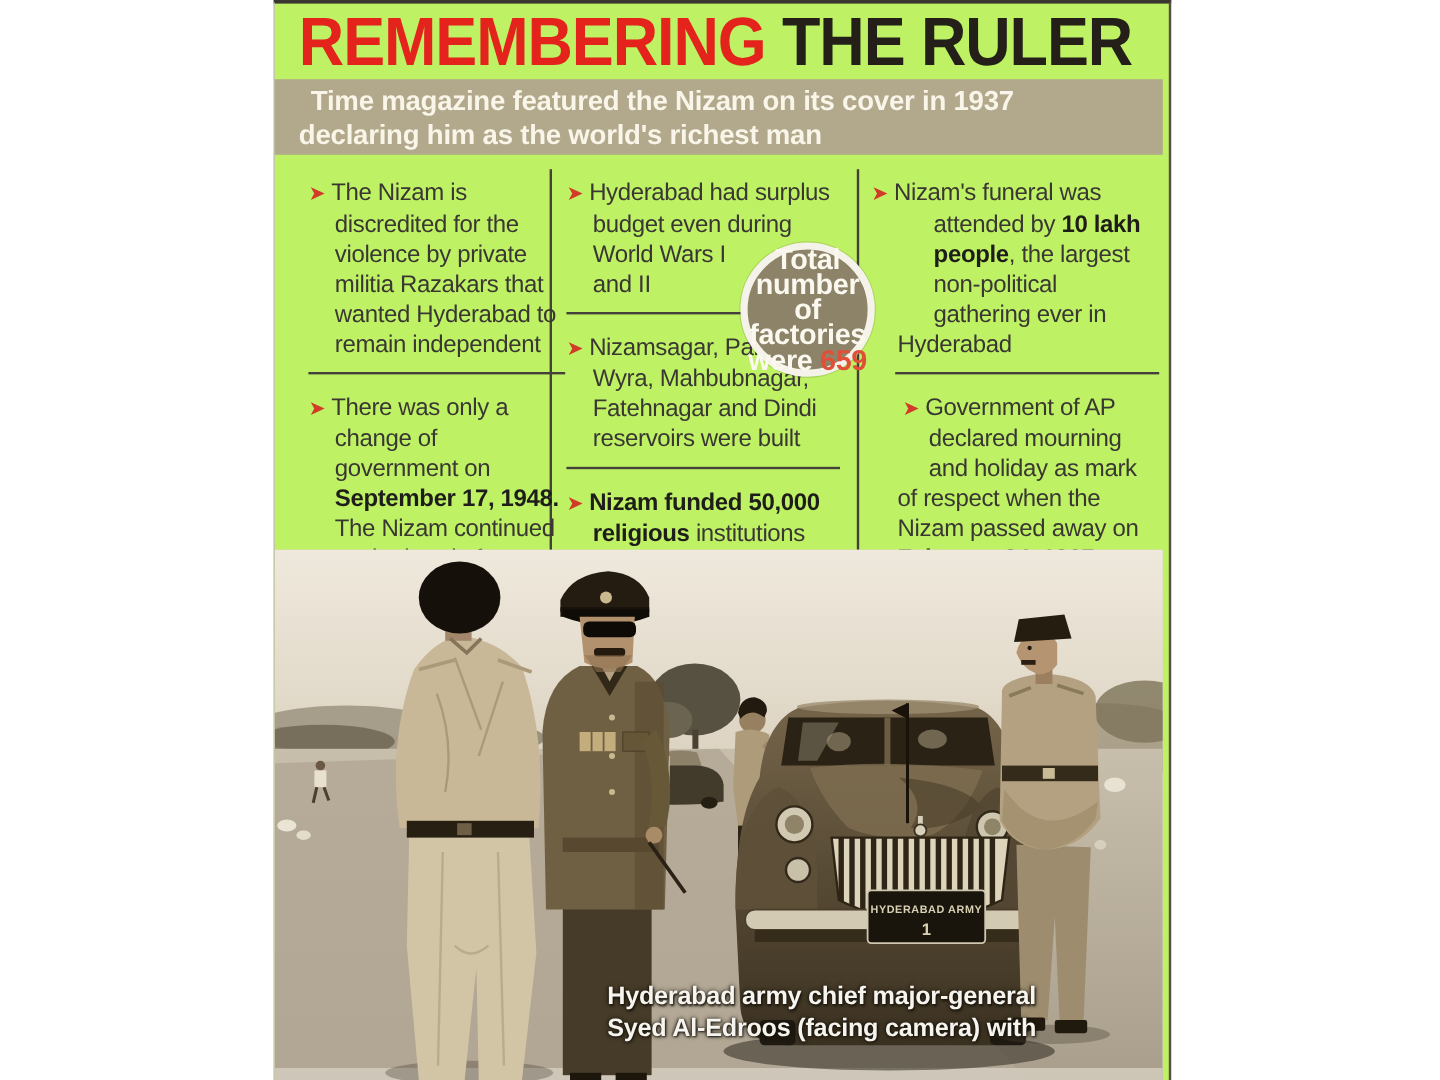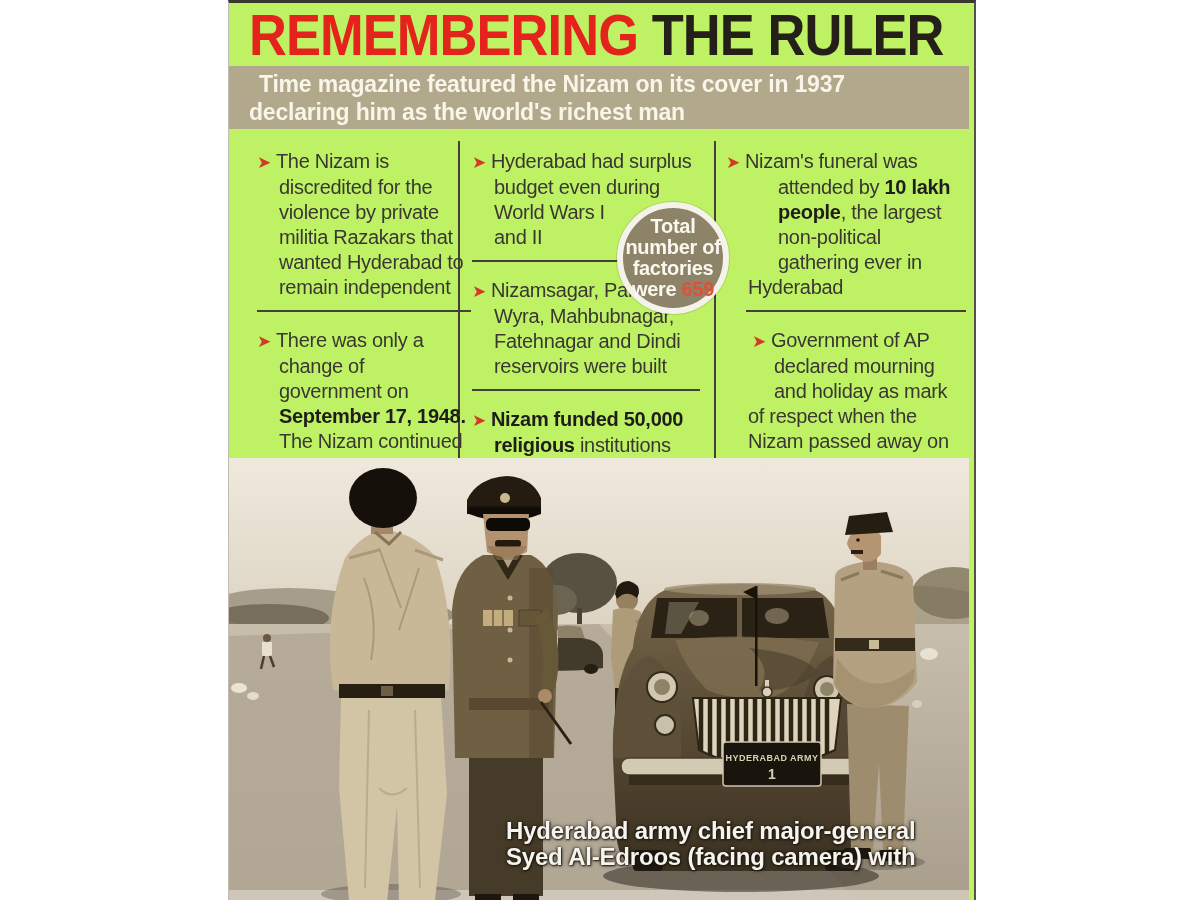--- a/index.html
+++ b/index.html
@@ -31,26 +31,26 @@
   .vdiv{position:absolute;top:138px;width:2px;height:332px;background:#45413a;}
   .vdiv-1{left:229px;}
   .vdiv-2{left:485px;}
   .spacer-l{float:left;width:30px;height:86px;}
   .spacer-l2{float:left;width:26px;height:54px;}
   .spacer-r{float:right;width:78px;height:58px;}
   
   .badge{position:absolute;left:388px;top:199px;width:100px;height:100px;border-radius:50%;
          background:#8d8368;border:6px solid #f5f2ea;box-shadow:0 0 0 1px rgba(60,55,40,.15);
          display:flex;flex-direction:column;justify-content:center;text-align:center;
-         color:#fbf8ef;font-weight:bold;font-size:20px;line-height:21px;letter-spacing:-.3px;z-index:5;}
+         color:#fbf8ef;font-weight:bold;font-size:24px;line-height:21px;letter-spacing:-.3px;z-index:5;}
   .badge-value{color:#e05038;}
   
   .photo{position:absolute;left:0;top:455px;width:740px;height:445px;overflow:hidden;background:#ded5c4;}
   .photo svg{position:absolute;left:0;top:0;}
-  .caption{position:absolute;left:277px;top:360px;font-size:24px;font-weight:bold;color:#f6f4ef;
+  .caption{position:absolute;left:277px;top:360px;font-size:21px;font-weight:bold;color:#f6f4ef;
            line-height:26px;letter-spacing:-.2px;
            text-shadow:1px 1px 2px rgba(25,20,12,.95),-1px 0 2px rgba(25,20,12,.6),0 0 4px rgba(25,20,12,.6);}
   .plate-text{font-family:"Liberation Sans",sans-serif;font-weight:bold;fill:#d9d0b4;}
 </style>
 </head>
 <body>
 
 <div class="canvas">
   <div class="info">
 

